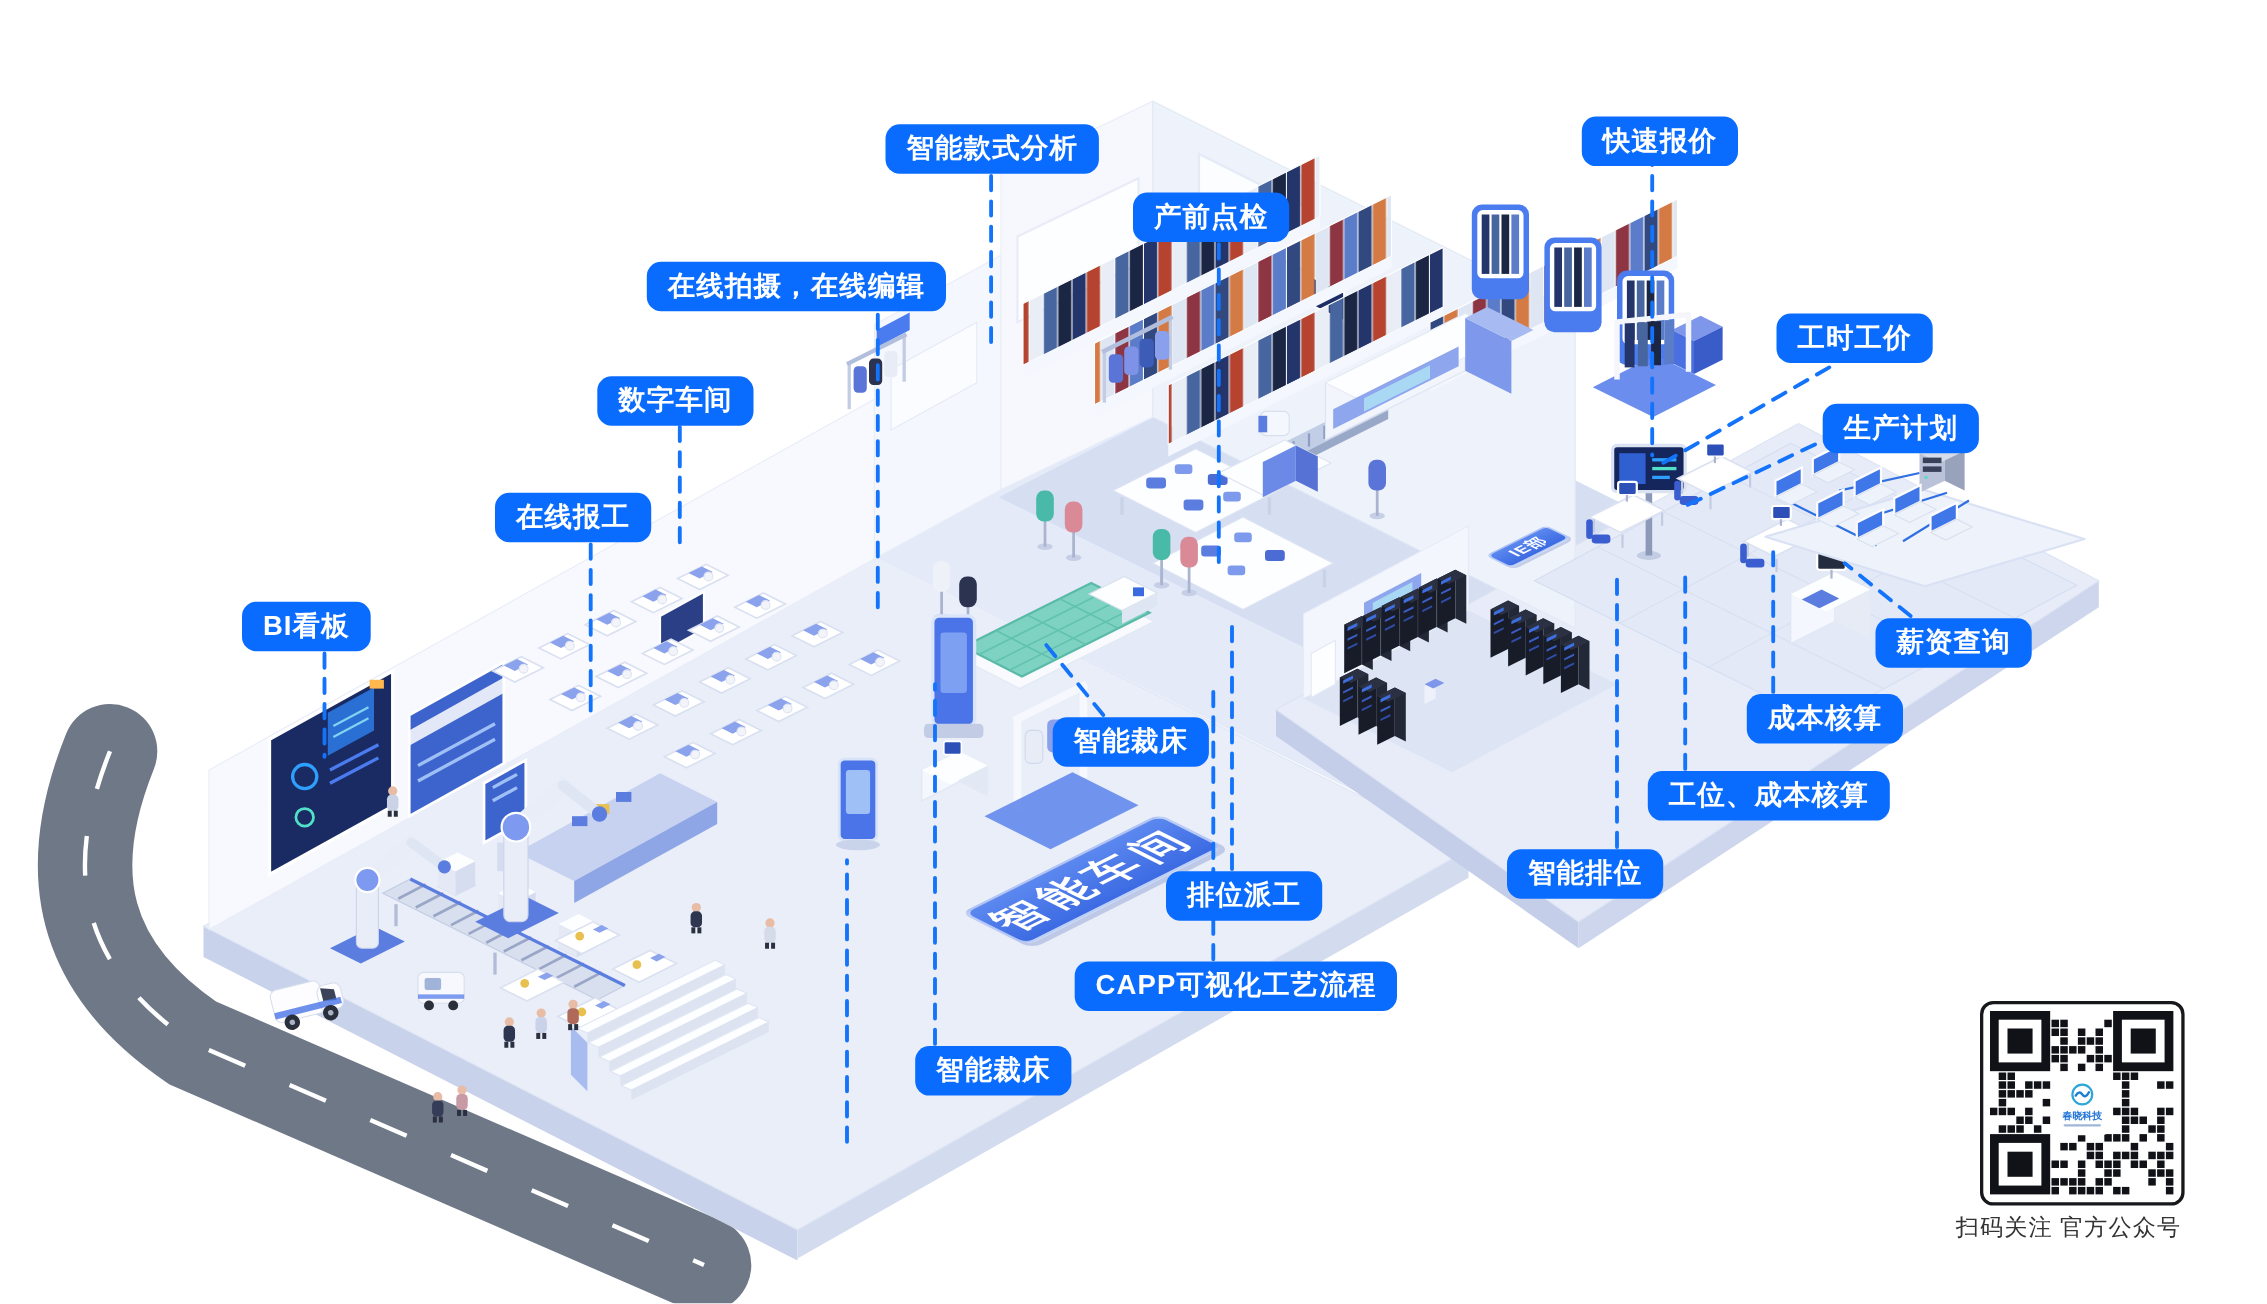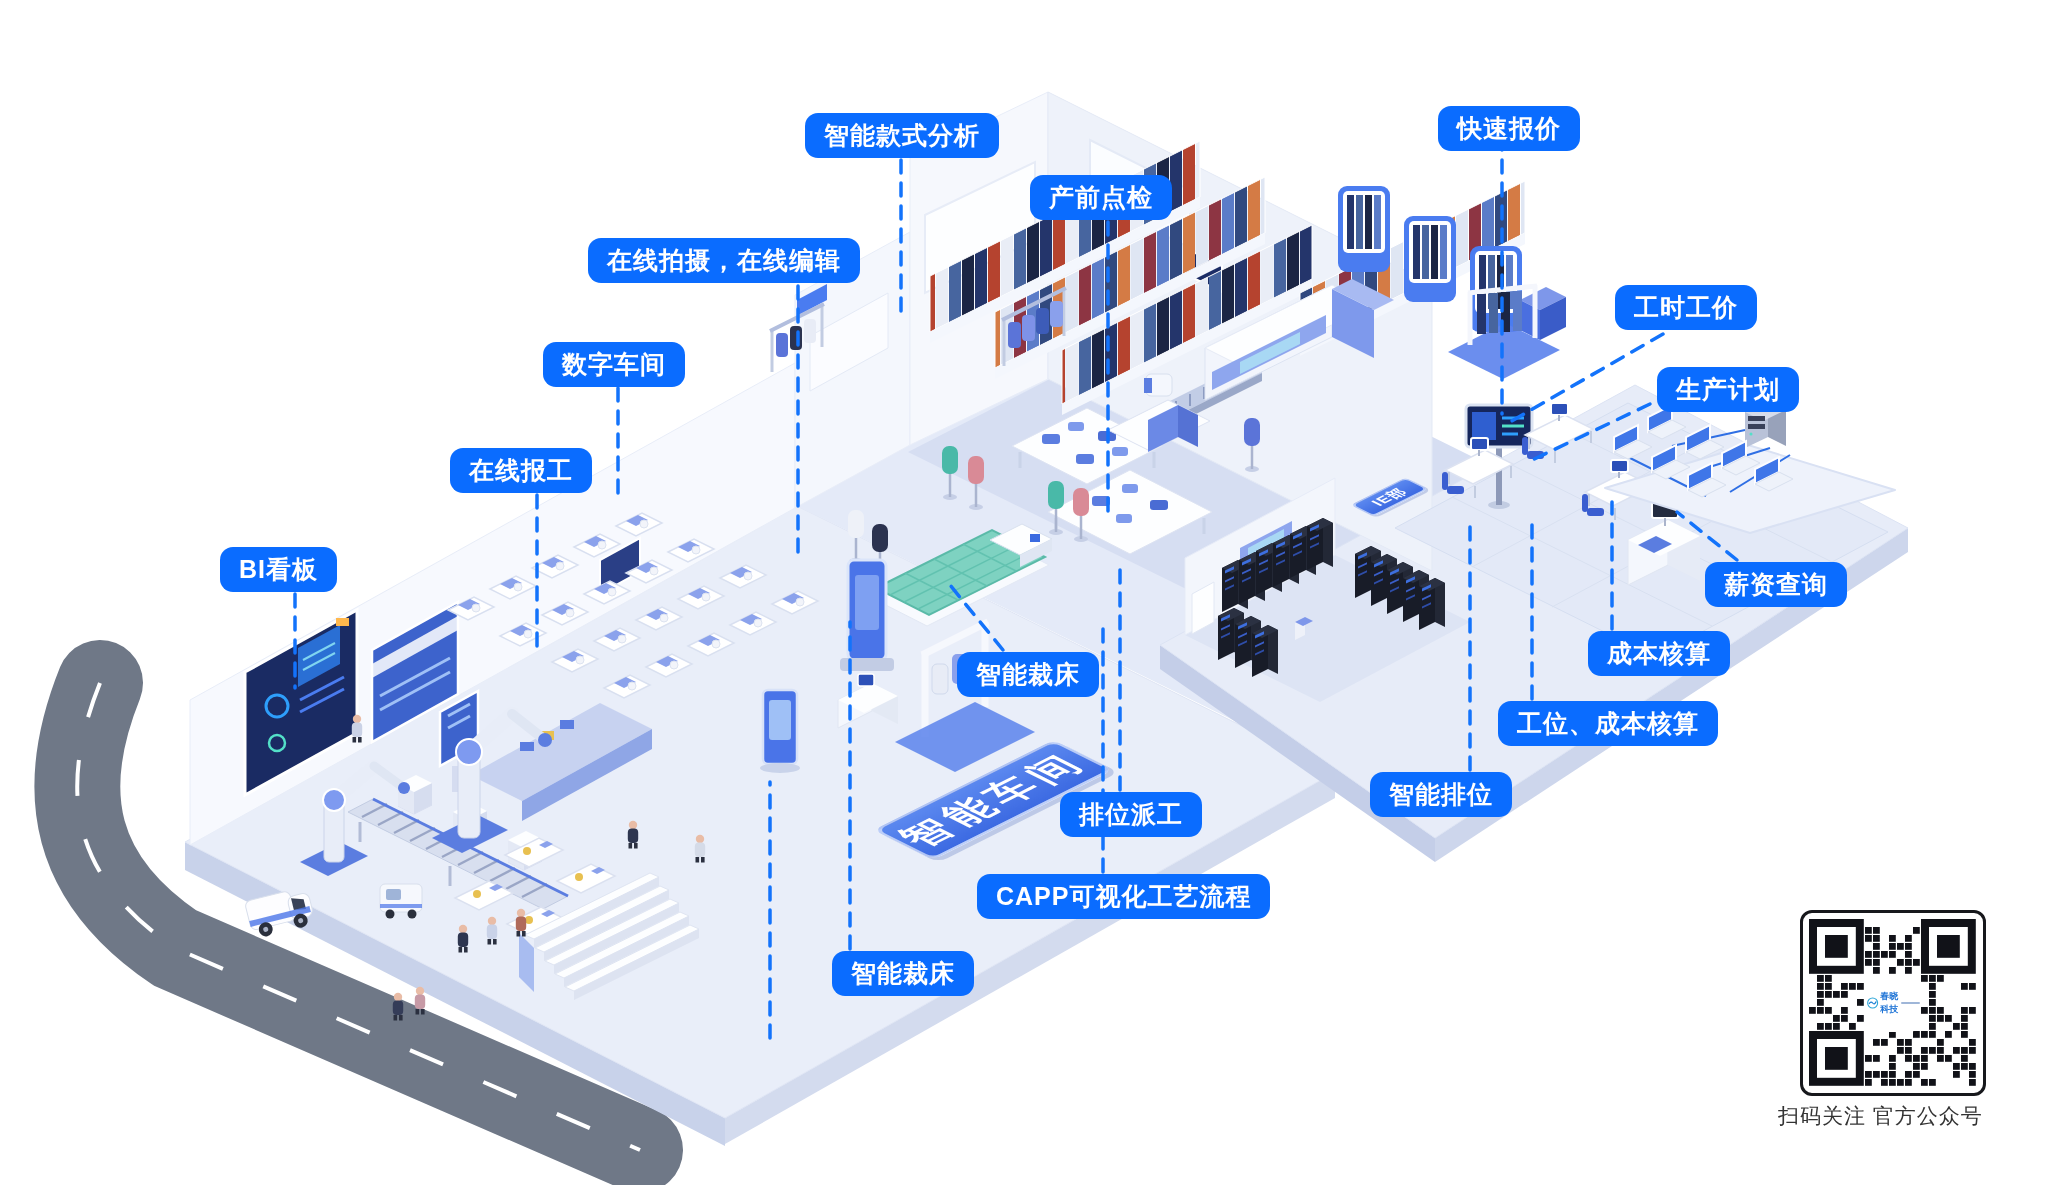--- a/index.html
+++ b/index.html
@@ -14,21 +14,21 @@
               background:linear-gradient(180deg,#5b88ef 0%,#3c6ae2 100%);
               border:3px solid rgba(255,255,255,.6);border-radius:10px;
               box-shadow:0 6px 0 rgba(60,90,180,.25);}
   #banner-workshop{width:196px;height:61px;font-size:40px;letter-spacing:7px;
         transform:matrix(0.894,-0.447,0.894,0.447,873,830);}
   #banner-ie{width:58px;height:22px;font-size:15px;letter-spacing:1px;border-width:2px;border-radius:6px;
         transform:matrix(0.894,-0.447,0.894,0.447,1350,505);box-shadow:0 3px 0 rgba(60,90,180,.25);}
   #qr-block{position:absolute;left:1800px;top:910px;width:186px;height:186px;background:#fff;
             border:3px solid #17181c;border-radius:12px;box-sizing:border-box;padding:6px;z-index:30;}
   #qr-logo{position:absolute;left:50%;top:50%;width:54px;height:58px;transform:translate(-50%,-50%);
-           background:#fff;border-radius:10px;display:flex;flex-direction:row;align-items:center;
+           background:#fff;border-radius:10px;display:flex;flex-direction:column;align-items:center;
            justify-content:center;gap:1px;}
   #qr-logo .cn{font-size:9px;font-weight:800;color:#1f74d6;letter-spacing:0;}
   #qr-logo .sub{width:34px;height:2px;background:#9fb6d8;border-radius:1px;}
   #qr-caption{position:absolute;left:1778px;top:1102px;width:230px;text-align:left;
               font-size:21px;color:#333;letter-spacing:1px;z-index:30;}
 </style>
 </head>
 <body>
 
 <div id="stage">

